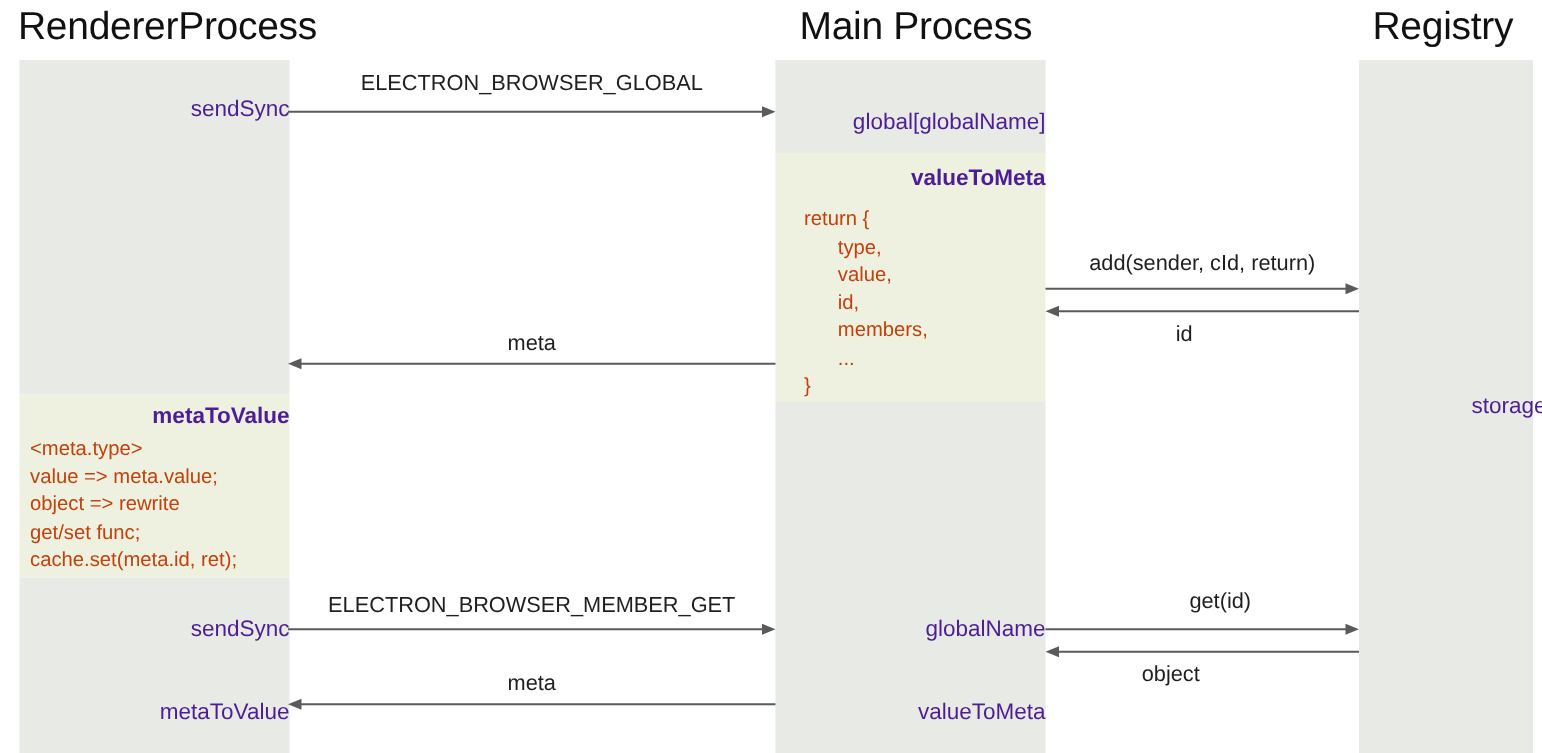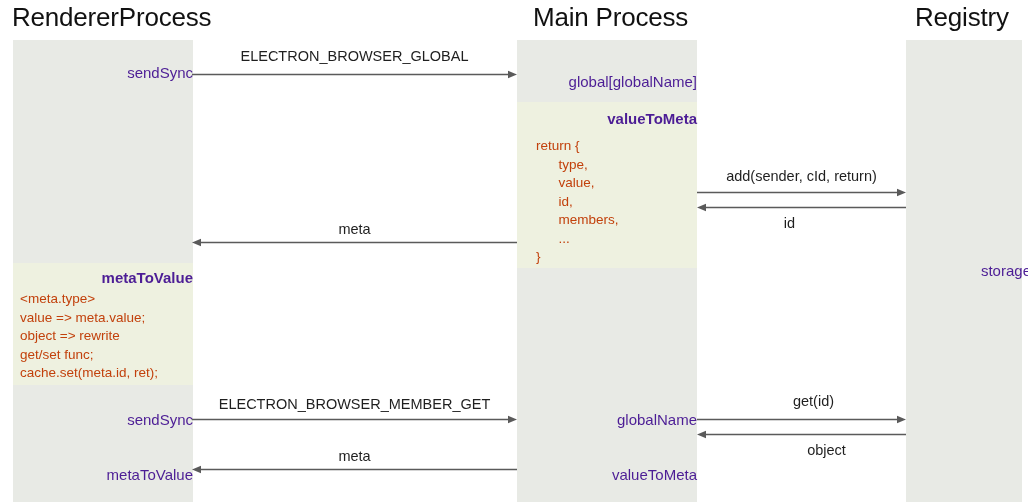--- a/index.html
+++ b/index.html
@@ -187,15 +187,15 @@
       <path d="M209 4.5 L200 0.8 L200 8.2 Z" fill="#5a5a5a"></path>
     </svg>
   </div>
 
   <div class="arrow" style="left:697px; top:430px; width:209px;">
     <svg width="209" height="9" viewBox="0 0 209 9">
       <line x1="7" y1="4.5" x2="209" y2="4.5" stroke="#5a5a5a" stroke-width="1.3"></line>
       <path d="M0 4.5 L9 0.8 L9 8.2 Z" fill="#5a5a5a"></path>
     </svg>
   </div>
-  <div class="msg-label" style="left:722px; top:443px; width:209px;">object</div>
+  <div class="msg-label" style="left:676px; top:443px; width:209px;">object</div>
 
 </div>
 
 </body></html>

